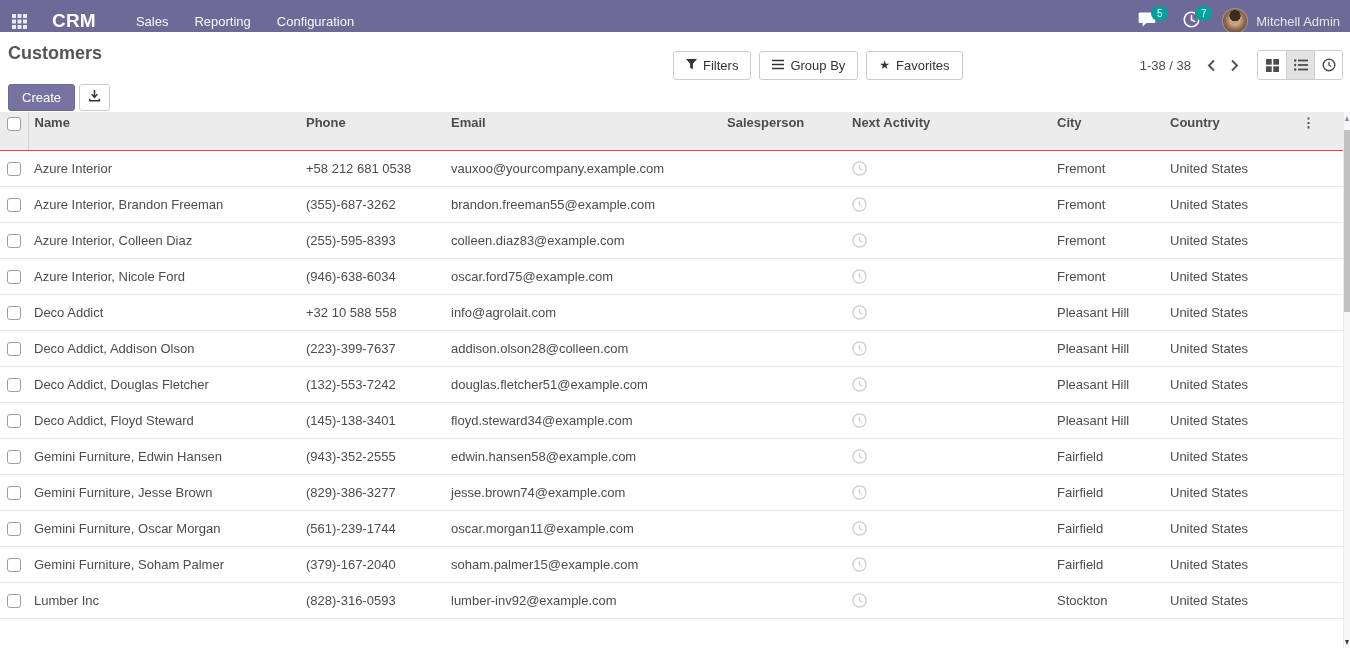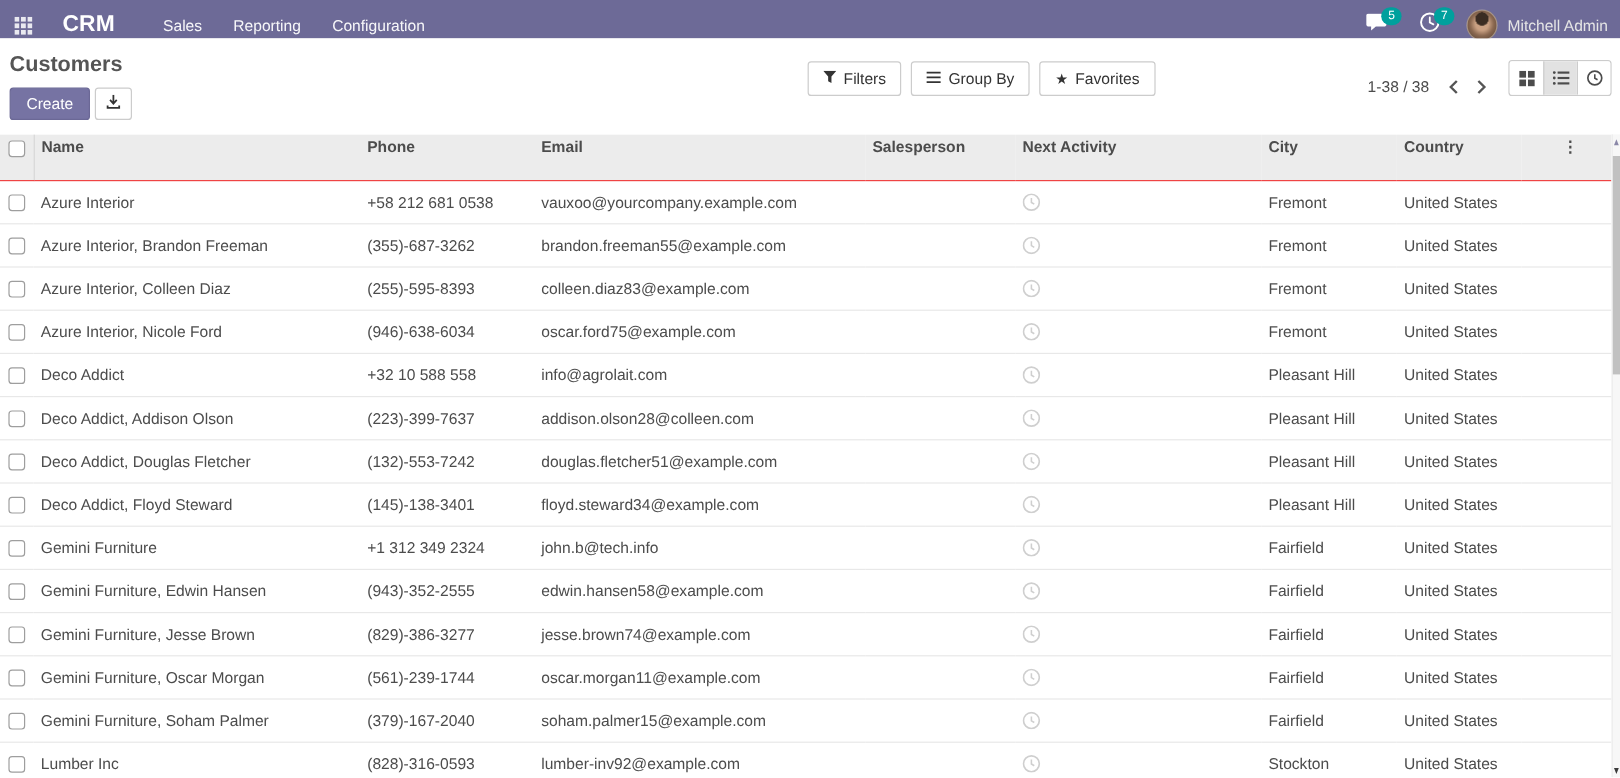--- a/index.html
+++ b/index.html
@@ -21,29 +21,29 @@
             background: radial-gradient(circle at 50% 28%, #3a2c22 0 26%, transparent 27%),
                         radial-gradient(circle at 50% 46%, #caa183 0 30%, #8a6850 55%, #4d3b2e 100%);
             border:1px solid rgba(255,255,255,.35); }
   .user-name { font-size:13px; color:#e5e5e5; }
 
   
   .control-panel { position:relative; height:80px; background:#fff; }
   .cp-left { position:absolute; left:8px; top:0; }
   .breadcrumb { font-size:18px; font-weight:700; color:#555; margin:11px 0 0 0; }
   .cp-buttons { display:flex; gap:4px; margin-top:9px; }
-  .btn { font-size:13px; border-radius:3px; cursor:pointer; }
+  .btn { font-size:13px; border-radius:3px; cursor:pointer;margin-top:11px; }
   .btn-primary { background:var(--primary_btn,#7673a3); border:1px solid #6b6896; color:#fff; padding:5px 13px; }
   .btn-icon { background:#fff; border:1px solid #ccc; color:#333; width:31px; display:flex; align-items:center; justify-content:center; }
   .cp-right { position:absolute; right:7px; top:12px; width:670px; }
   .searchbox { position:relative; }
   .searchbox input { width:100%; height:28px; border:1px solid #ccc; border-radius:0; padding:0 28px 0 8px; font-size:13px; font-family:inherit; color:#333; outline:none; }
   .searchbox input::placeholder { color:#8f8f8f; }
   .search-icon { position:absolute; right:7px; top:6px; cursor:pointer; }
-  .cp-row2 { display:flex; align-items:flex-end; margin-top:6px; }
+  .cp-row2 { display:flex; align-items:center; margin-top:6px; }
   .filter-group { display:flex; gap:8px; }
   .fbtn { display:flex; align-items:center; gap:6px; height:29px; padding:0 12px; background:#fff; border:1px solid #ccc; border-radius:3px; font-size:13px; color:#333; cursor:pointer; }
   .star-glyph { font-size:12px; color:#333; }
   .pager { margin-left:auto; display:flex; align-items:center; gap:10px; font-size:13px; color:#4c4c4c; }
   .pager-nav { display:flex; gap:14px; margin-left:6px; }
   .pager-btn { cursor:pointer; display:flex; align-items:center; }
   .view-switcher { display:flex; margin-left:18px; border:1px solid #ccc; border-radius:3px; overflow:hidden; }
   .vs-btn { width:28px; height:28px; display:flex; align-items:center; justify-content:center; background:#fff; cursor:pointer; }
   .vs-btn + .vs-btn { border-left:1px solid #ccc; }
   .vs-btn.active { background:#e2e2e2; }
@@ -384,38 +384,20 @@
                   <circle cx="7.5" cy="7.5" r="6.6" fill="none" stroke="#cfcfcf" stroke-width="1.4"></circle>
                   <path d="M7.5 4v3.7l2.4 1.4" fill="none" stroke="#cfcfcf" stroke-width="1.3"></path>
                 </svg>
         </span>
       </td>
       <td>Pleasant Hill</td>
       <td>United States</td>
       <td></td>
     </tr>
 
-    <tr>
-      <td class="cb-col"><span class="cb"></span></td>
-      <td>Gemini Furniture</td>
-      <td>+1 312 349 2324</td>
-      <td>john.b@tech.info</td>
-      <td></td>
-      <td class="activity-cell">
-        <span>
-          <svg width="15" height="15" viewBox="0 0 15 15">
-                  <circle cx="7.5" cy="7.5" r="6.6" fill="none" stroke="#cfcfcf" stroke-width="1.4"></circle>
-                  <path d="M7.5 4v3.7l2.4 1.4" fill="none" stroke="#cfcfcf" stroke-width="1.3"></path>
-                </svg>
-        </span>
-      </td>
-      <td>Fairfield</td>
-      <td>United States</td>
-      <td></td>
-    </tr>
 
     <tr>
       <td class="cb-col"><span class="cb"></span></td>
       <td>Gemini Furniture, Edwin Hansen</td>
       <td>(943)-352-2555</td>
       <td>edwin.hansen58@example.com</td>
       <td></td>
       <td class="activity-cell">
         <span>
           <svg width="15" height="15" viewBox="0 0 15 15">

